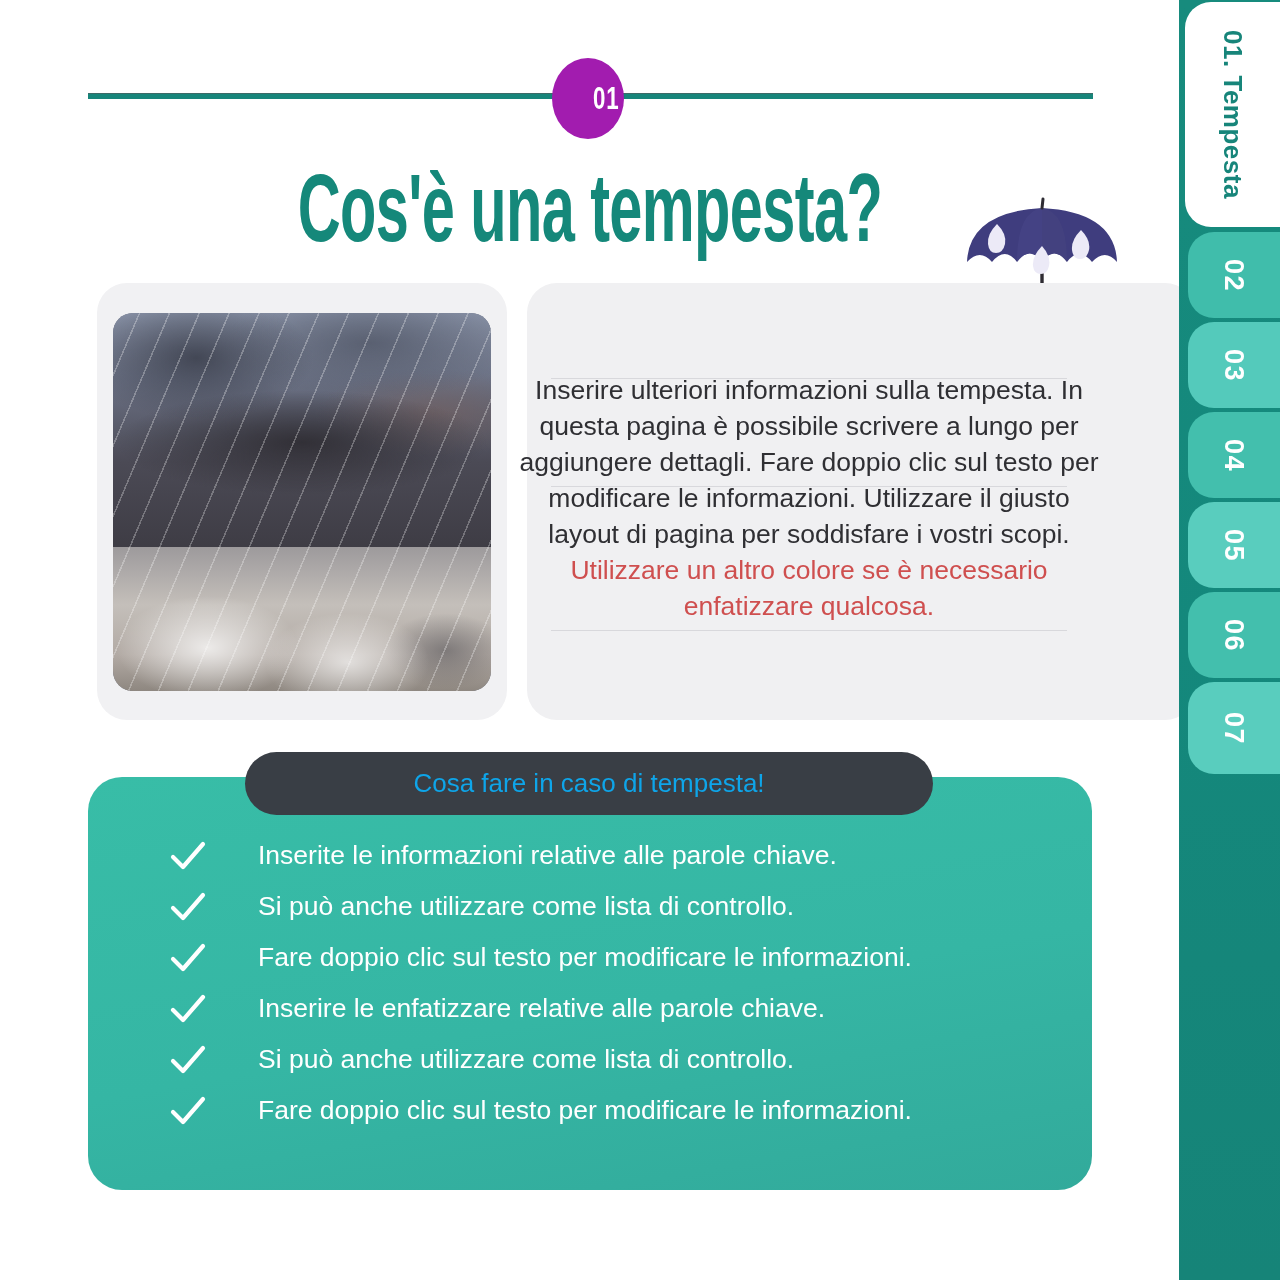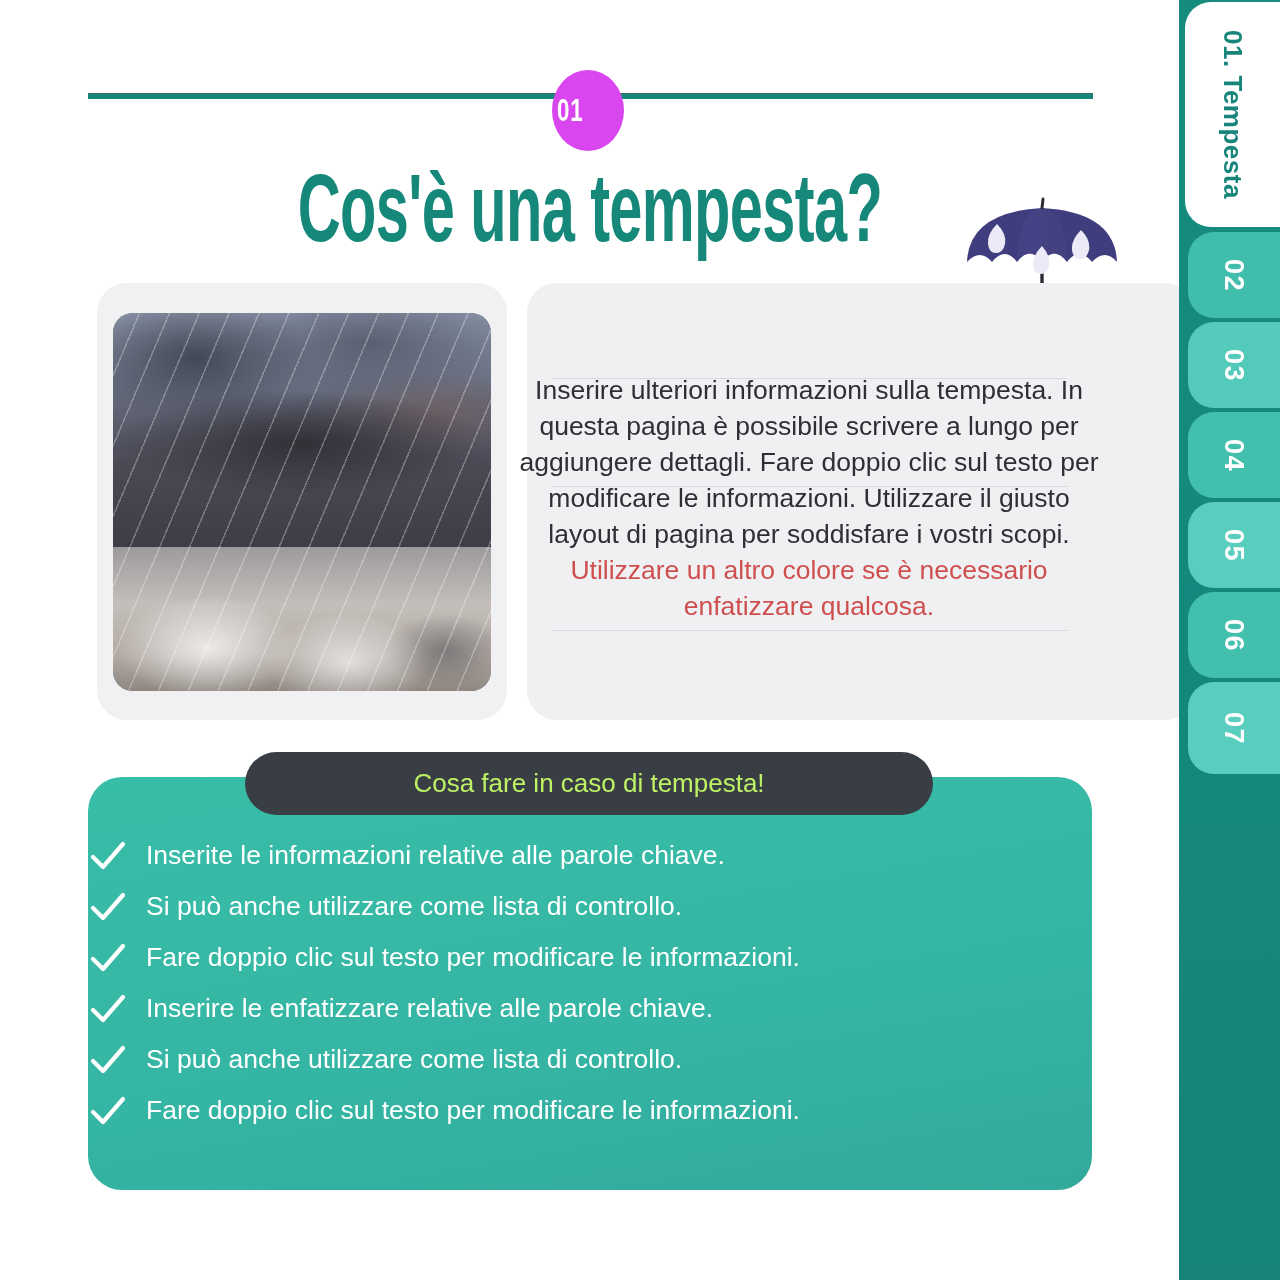--- a/index.html
+++ b/index.html
@@ -58,27 +58,27 @@
   
   #top-rule {
     position:absolute;
     left:88px; top:93px;
     width:1005px; height:6px;
     background:#17857a;
     border-top:1.5px solid #3d6b68;
   }
   #badge {
     position:absolute;
-    left:552px; top:70px;
+    left:552px; top:58px;
     width:72px; height:81px;
-    background:#d946ef;
+    background:#a21caf;
     border-radius:50%;
     display:flex;
     align-items:center;
-    justify-content:flex-start;
+    justify-content:flex-end;
   }
   #badge span {
     color:#ffffff;
     font-size:31px;
     font-weight:bold;
     font-family:"Liberation Sans", sans-serif;
     letter-spacing:1px;
     transform:scaleX(0.72);
     display:inline-block;
   }
@@ -188,33 +188,35 @@
     position:absolute;
     left:245px; top:752px;
     width:688px; height:63px;
     background:#393e45;
     border-radius:32px;
     display:flex;
     align-items:center;
     justify-content:center;
   }
   #check-header span {
-    color:#bef264;
+    color:#0ea5e9;
     font-size:26px;
     font-family:"Liberation Sans", sans-serif;
   }
   #check-list {
     position:absolute;
     left:88px; top:830px;
     width:1004px;
   }
   .check-item {
     display:flex;
     align-items:center;
     height:51px;
+    padding-left:80px;
+    gap:32px;
   }
   .check-item .tick {
     width:40px; height:34px;
     flex:0 0 40px;
     margin-right:18px;
     position:relative;
   }
   .check-item .tick svg { display:block; }
   .check-item .ctext {
     color:#ffffff;

